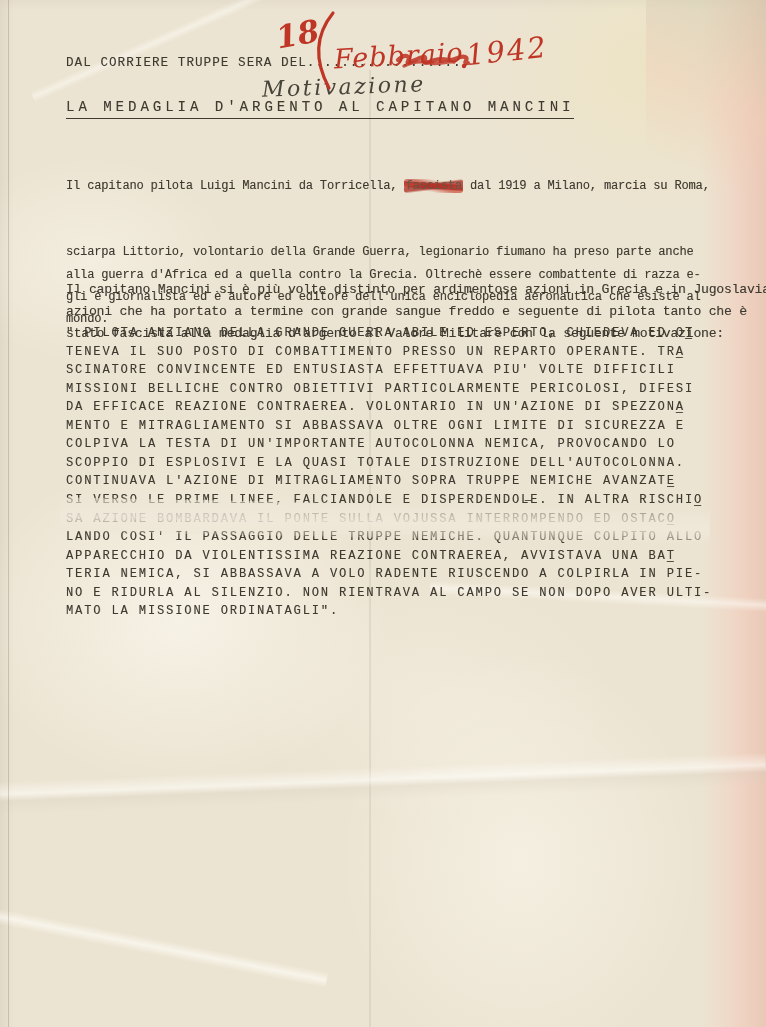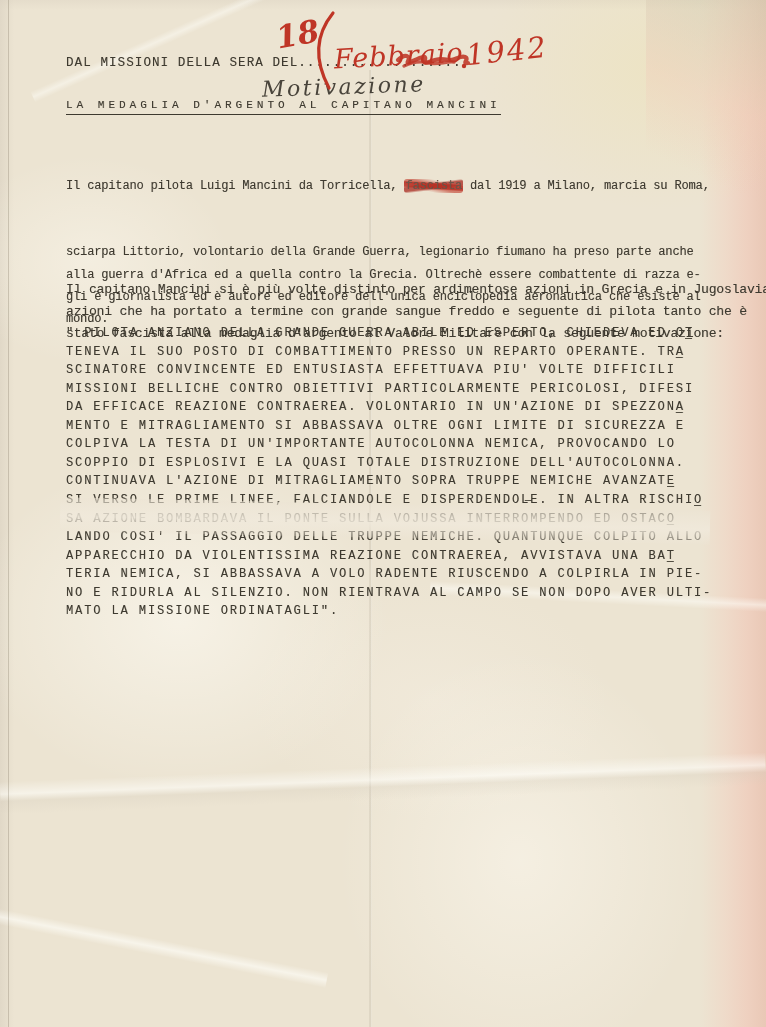--- a/index.html
+++ b/index.html
@@ -30,21 +30,21 @@
   .corner-tr{position:absolute;right:0;top:0;width:120px;height:220px;
           background:linear-gradient(205deg, rgba(196,198,170,0.40), rgba(240,200,185,0.35) 45%, transparent 75%);}
   
   .fade-band{position:absolute;left:60px;top:504px;width:650px;height:34px;transform:rotate(1.2deg);
           background:linear-gradient(to bottom, rgba(236,228,212,0.55), rgba(240,233,219,0.88) 55%, rgba(236,228,212,0.3));
           pointer-events:none;z-index:3;}
   
   .typed{font-family:"Liberation Mono","DejaVu Sans Mono",monospace;color:#3e3a30;
          text-shadow:0.35px 0.35px 0 rgba(62,56,45,0.35);position:absolute;white-space:pre;z-index:2;}
   .source-line{left:66px;top:56px;font-size:12.5px;letter-spacing:1.1px;}
-  .doc-heading{left:66px;top:99px;font-size:11px;letter-spacing:4px;border-bottom:1.6px solid #3e3a30;
+  .doc-heading{left:66px;top:99px;font-size:14px;letter-spacing:4px;border-bottom:1.6px solid #3e3a30;
                padding-bottom:3px;width:fit-content;}
   .para{white-space:pre;}
   .para .line{white-space:pre;}
   #para1{left:66px;top:130px;font-size:12px;letter-spacing:-0.15px;line-height:22.3px;}
   #para2{left:66px;top:234px;font-size:13px;letter-spacing:-0.15px;line-height:22.3px;}
   #quote{left:66px;top:287px;font-size:12px;letter-spacing:1.9px;line-height:18.55px;}
   [data-bind-lines]{display:contents;}
   
   .struck{position:relative;color:#6e564a;border-radius:3px;padding:0 1px;
      background:
@@ -67,21 +67,21 @@
 <div class="page">
 
   <div class="corner-tr"></div>
   <div class="fold-v"></div>
   <div class="crease-h"></div>
   <div class="crease-d1"></div>
   <div class="crease-d2"></div>
   <div class="crease-d3"></div>
   <div class="edge-left-line"></div>
 
-  <div class="typed source-line"><span data-bind="header.prefix">DAL MISSIONI DELLA SERA DEL</span><span data-bind="header.dots">...................</span></div>
+  <div class="typed source-line"><span data-bind="header.prefix">DAL CORRIERE TRUPPE SERA DEL</span><span data-bind="header.dots">...................</span></div>
 
   <div class="hw hw-red date-day" data-bind="annotations.date_day">18</div>
   <div class="hw hw-red date-month" data-bind="annotations.date_month">Febbraio</div>
   <div class="hw hw-red date-year" data-bind="annotations.date_year">1942</div>
   <div class="hw hw-black word-motiv" data-bind="annotations.motivation_word">Motivazione</div>
 
   <svg class="ink" width="766" height="1027" viewBox="0 0 766 1027">
     <path d="M333 13 C 316 34 313 58 329 88" fill="none" stroke="#bf3526" stroke-width="3.2" stroke-linecap="round"></path>
     <path d="M398 60 c 7 -7 13 -4 10 1 c -3 5 9 -3 15 -4 c 6 -1 -3 9 6 5 c 9 -4 14 -3 20 -2 c 6 1 11 -5 16 -3 c 5 2 -4 7 3 6" fill="none" stroke="#bf3526" stroke-width="4.2" stroke-linecap="round" opacity="0.88"></path>
     <path d="M404 66 c 8 -4 18 -5 26 -3 c 8 2 16 -2 24 -1" fill="none" stroke="#bf3526" stroke-width="3.4" stroke-linecap="round" opacity="0.8"></path>

